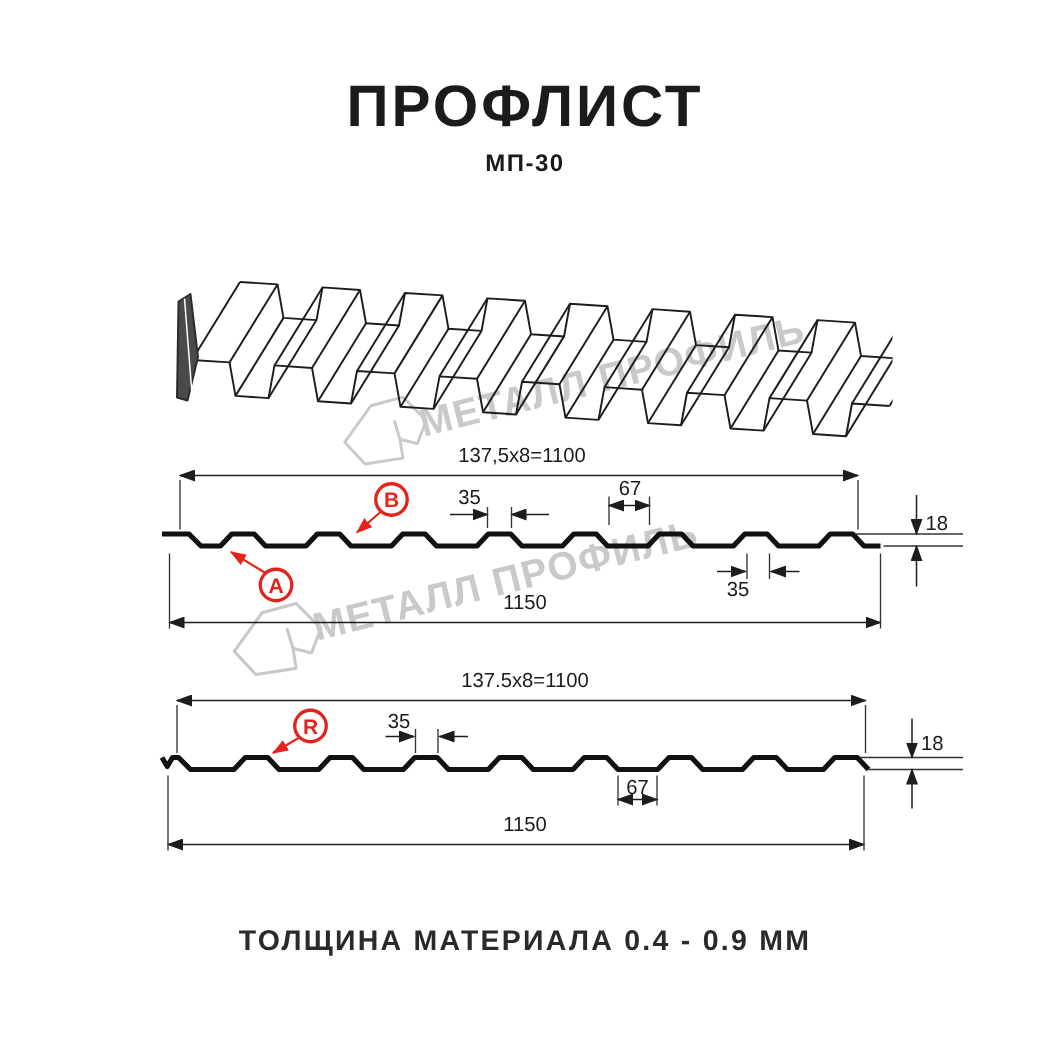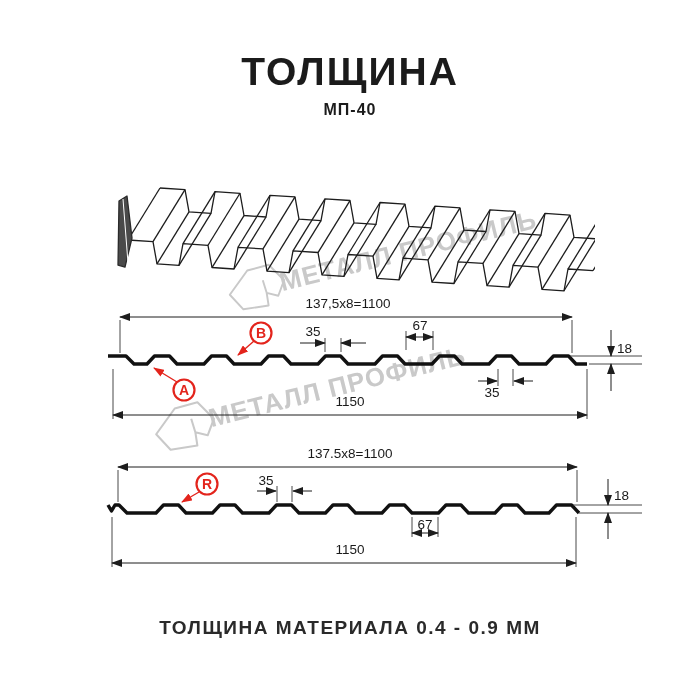--- a/index.html
+++ b/index.html
@@ -26,22 +26,22 @@
   #drawing{position:absolute;left:0;top:0;z-index:2;}
   text.dim{font-size:13.5px;fill:#1a1a1a;font-family:"Liberation Sans", sans-serif;}
   text.redlbl{font-size:14px;font-weight:700;font-family:"Liberation Sans", sans-serif;}
 </style>
 </head>
 <body>
 
 <div class="page">
 
   <div class="hdr">
-    <h1 class="title">ТОЛЩИНА</h1>
-    <div class="subtitle">МП-40</div>
+    <h1 class="title">ПРОФЛИСТ</h1>
+    <div class="subtitle">МП-30</div>
   </div>
 
   <svg id="logo1" class="wm-logo" width="64" height="54" viewBox="0 0 66 54">
     <path d="M6 35 L24 10 L46 4 L62 20 L56 36 L44 33 L46 46 L20 50 Z M44 33 L40 20" fill="none" stroke="#c9c9c9" stroke-width="2" stroke-linejoin="round"></path>
   </svg>
   <div id="wm1" class="wm">МЕТАЛЛ ПРОФИЛЬ</div>
 
   <svg id="logo2" class="wm-logo" width="68" height="56" viewBox="0 0 66 54">
     <path d="M6 35 L24 10 L46 4 L62 20 L56 36 L44 33 L46 46 L20 50 Z M44 33 L40 20" fill="none" stroke="#c9c9c9" stroke-width="2" stroke-linejoin="round"></path>
   </svg>

